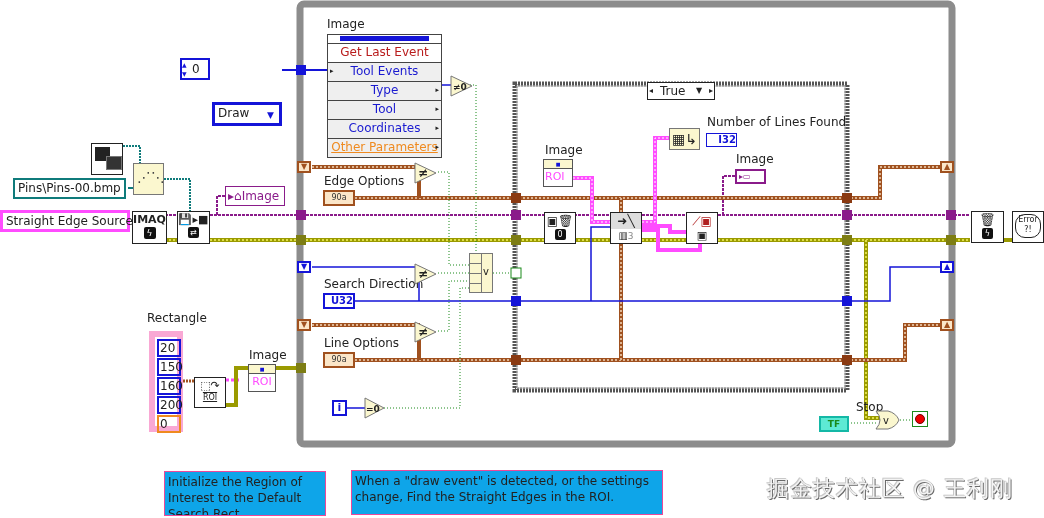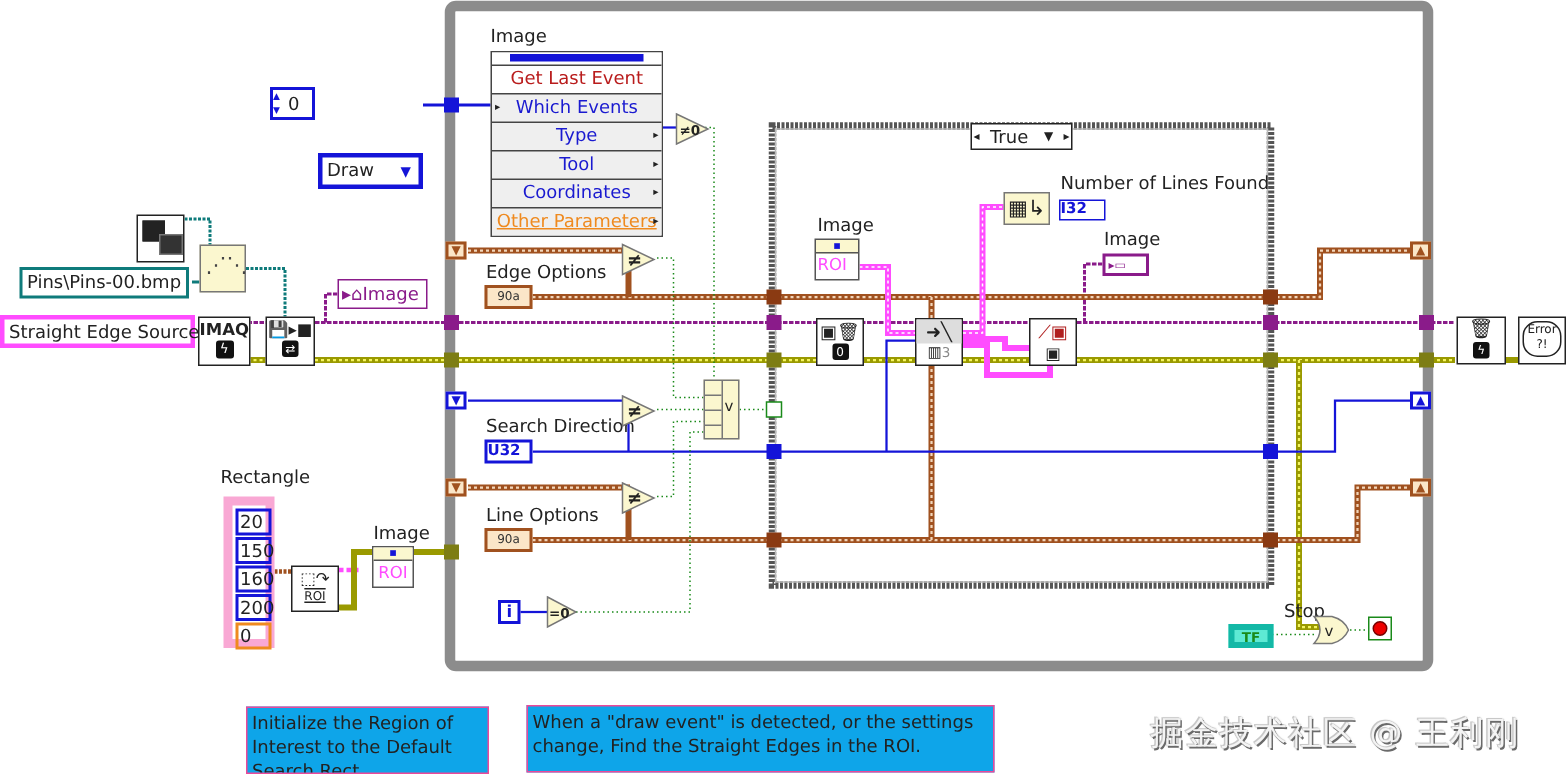--- a/index.html
+++ b/index.html
@@ -21,21 +21,21 @@
   .prop .row.orange { color: #ef8a1f; text-decoration: underline; }
   .prop .row .arr { position: absolute; right: 2px; top: 0; font-size: 7px; color: #222; }
   .prop .row .arrl { position: absolute; left: 2px; top: 0; font-size: 7px; color: #222; }
   .comment { position: absolute; background: #0ea5e9; border: 1px solid #ec4899; box-sizing: border-box;
              font-size: 12px; line-height: 16px; padding: 2px 3px; overflow: hidden; margin-left: 24px; }
   .tri { position: absolute; }
   .watermark { position: absolute; font-size: 22px; color: #f4f4f4; letter-spacing: 1px;
                text-shadow: 1px 1px 0 #6a6a6a, -1px -1px 0 #c8c8c8, 0 0 1px #777; }
   .enum { position: absolute; border: 3px solid #1414d8; background: #fff; box-sizing: border-box;
           font-size: 12px; line-height: 14px; padding: 1px 3px; }
-  .numind { position: absolute; box-sizing: border-box; font-size: 10px; font-weight: bold; text-align: left; }
+  .numind { position: absolute; box-sizing: border-box; font-size: 10px; font-weight: bold; text-align: right; }
 </style>
 </head>
 <body>
 
 <svg class="wires" width="1044" height="518">
 
   <rect x="300" y="4" width="652" height="440" fill="none" stroke="#8c8c8c" stroke-width="7" rx="4"></rect>
 
   <rect x="515" y="84" width="332" height="306" fill="none" stroke="#555" stroke-width="5" stroke-dasharray="2 1"></rect>
   <rect x="517" y="86" width="328" height="302" fill="none" stroke="#bbb" stroke-width="1"></rect>
@@ -162,21 +162,21 @@
 <div class="abs" style="left:225px;top:186px;width:60px;height:20px;border:1px solid #8a1b8a;background:#fff;box-sizing:border-box;font-size:12px;line-height:18px;color:#8a1b8a;padding-left:2px;">
   <span>▸⌂</span><span>Image</span>
 </div>
 
 <div class="label" style="left:327px;top:17px;">Image</div>
 <div class="prop" style="left:327px;top:34px;width:115px;height:124px;">
   <div style="height:8px;background:#fff;position:relative;">
     <div style="position:absolute;left:12px;right:12px;top:1px;height:5px;background:#1414d8;"></div>
   </div>
   <div class="row first"><span>Get Last Event</span></div>
-  <div class="row"><span class="arrl">▸</span><span>Which Events</span></div>
+  <div class="row"><span class="arrl">▸</span><span>Tool Events</span></div>
   <div class="row"><span>Type</span><span class="arr">▸</span></div>
   <div class="row"><span>Tool</span><span class="arr">▸</span></div>
   <div class="row"><span>Coordinates</span><span class="arr">▸</span></div>
   <div class="row orange"><span>Other Parameters</span><span class="arr">▸</span></div>
 </div>
 
 <svg class="tri" style="left:450px;top:75px;" width="24" height="22">
   <polygon points="1,1 22,11 1,21" fill="#fbf7cf" stroke="#777"></polygon>
   <text x="3" y="15" font-size="9" font-weight="bold" fill="#222" font-family="DejaVu Sans, sans-serif">≠0</text>
 </svg>
@@ -298,21 +298,21 @@
   <div style="margin:0 auto;width:11px;height:11px;background:#111;color:#fff;font-size:8px;line-height:11px;border-radius:2px;">ϟ</div>
 </div>
 
 <div class="node" style="left:1012px;top:211px;width:32px;height:32px;text-align:center;">
   <div style="margin:2px;border:1px solid #222;border-radius:10px;font-size:8px;line-height:10px;height:22px;">
     <span>Error ?!</span>
   </div>
 </div>
 
 <div class="label" style="left:856px;top:400px;">Stop</div>
-<div class="abs" style="left:819px;top:416px;width:30px;height:16px;border:4px solid #14b8a6;background:#5eead4;box-sizing:border-box;font-size:9px;font-weight:bold;color:#1a8a1a;text-align:center;line-height:12px;">
+<div class="abs" style="left:819px;top:416px;width:30px;height:16px;border:2px solid #14b8a6;background:#5eead4;box-sizing:border-box;font-size:9px;font-weight:bold;color:#1a8a1a;text-align:center;line-height:12px;">
   <span>TF</span>
 </div>
 <svg class="tri" style="left:874px;top:410px;" width="26" height="20">
   <path d="M2,1 Q10,10 2,19 L14,19 Q22,17 25,10 Q22,3 14,1 Z" fill="#fbf7cf" stroke="#777"></path>
   <text x="9" y="14" font-size="10" fill="#222" font-family="DejaVu Sans, sans-serif">v</text>
 </svg>
 <div class="abs" style="left:912px;top:411px;width:16px;height:16px;border:1px solid #1a8a1a;background:#fff;box-sizing:border-box;">
   <div style="width:10px;height:10px;border-radius:50%;background:#e00;margin:2px;border:1px solid #700;box-sizing:border-box;"></div>
 </div>
 

